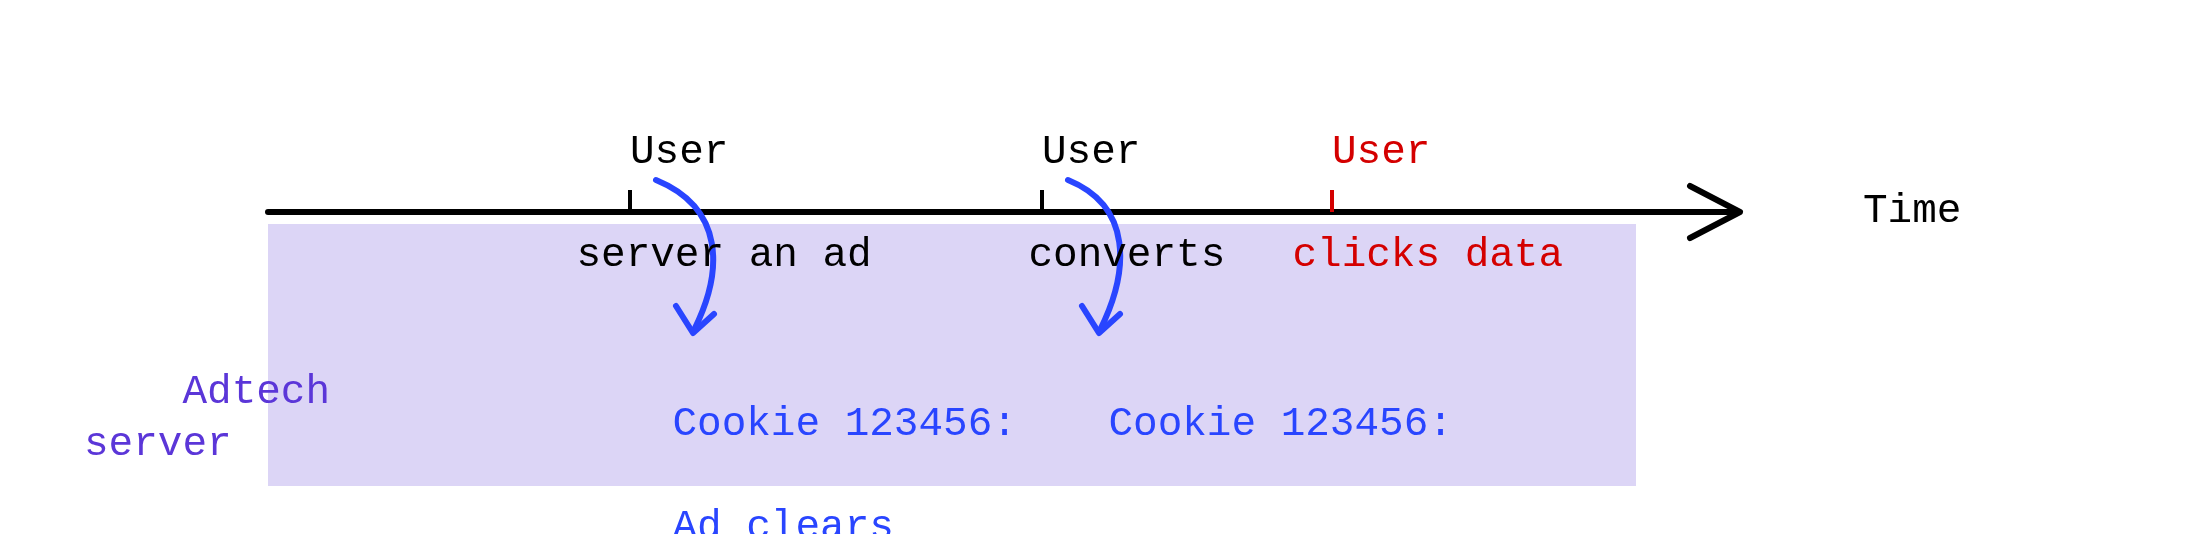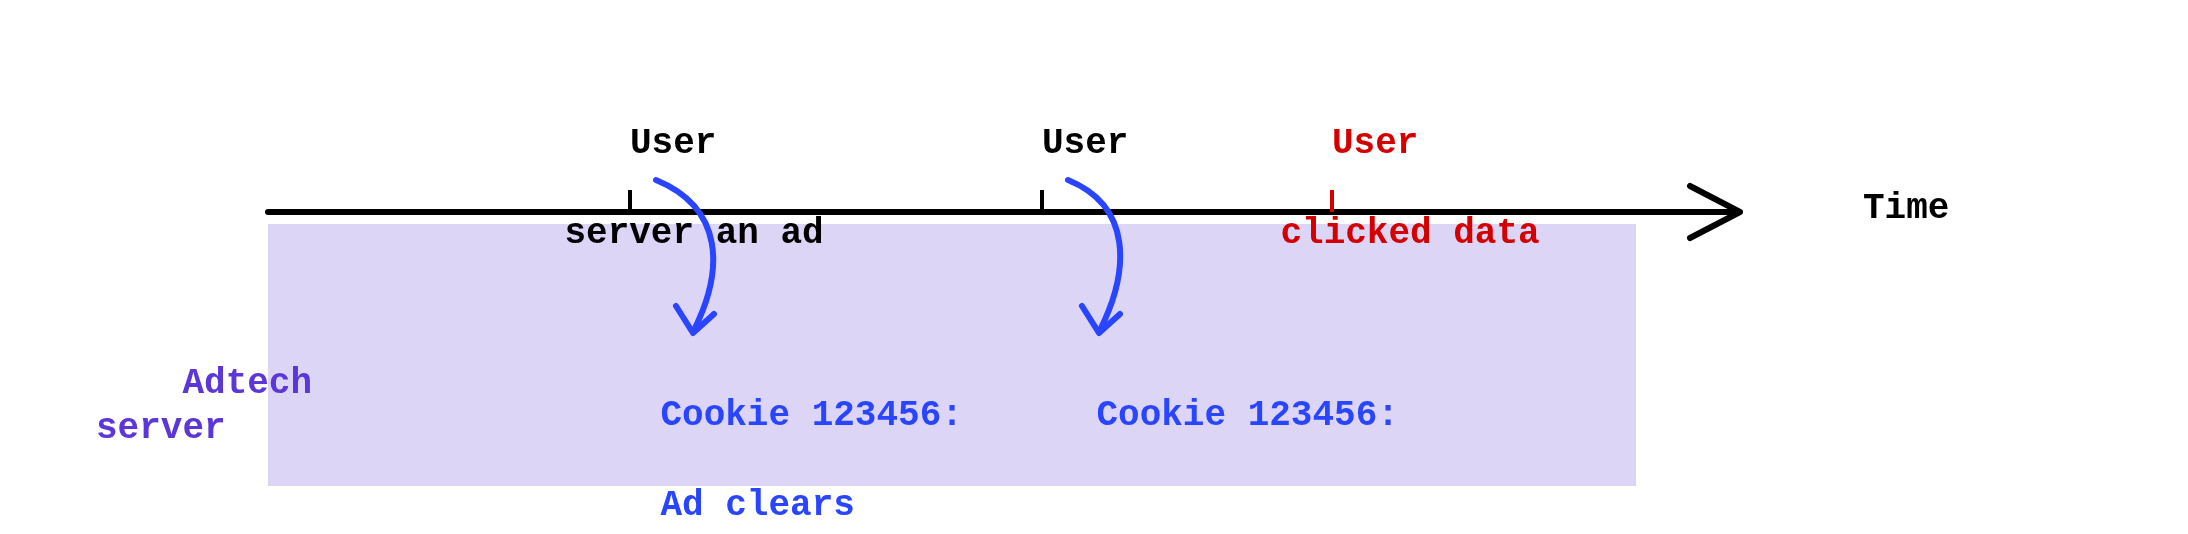--- a/index.html
+++ b/index.html
@@ -11,24 +11,24 @@
     font-family: ui-monospace, Menlo, Consolas, "Liberation Mono", monospace;
   }
   .stage {
     position: relative;
     width: 2188px;
     height: 534px;
   }
   
   .txt {
     position: absolute;
-    font-size: 36px;
+    font-size: 41px;
     line-height: 1.25;
     white-space: pre;
-    font-weight: 700;
+    font-weight: 400;
   }
   .black { color: #000; }
   .red   { color: #d40000; }
   .blue  { color: #2945ff; }
   .purple{ color: #5b36d8; }
   .center { text-align: center; }
   .left   { text-align: left; }
 
   
   .band {
@@ -77,28 +77,29 @@
 
   <div class="txt black left" style="left:1863px; top:186px;">Time</div>
 
   <div class="txt black center" style="left:478px; top:76px; width:304px;">
     <span>User</span><br>
     <span>server an ad</span>
   </div>
 
   <div class="txt black center" style="left:930px; top:76px; width:224px;">
     <span>User</span><br>
+    <span>converts</span>
   </div>
 
   <div class="txt red center" style="left:1194px; top:76px; width:276px;">
     <span>User</span><br>
-    <span>clicked data</span>
+    <span>clicks data</span>
   </div>
 
-  <div class="txt purple left" style="left:96px; top:316px;">
+  <div class="txt purple left" style="left:84px; top:316px;">
     <span>Adtech
 server</span>
   </div>
 
   <div class="txt blue left" style="left:574px; top:348px;">
     <span>Cookie 123456:</span><br>
     <span>Ad clears</span>
   </div>
 
   <div class="txt blue left" style="left:1010px; top:348px;">

